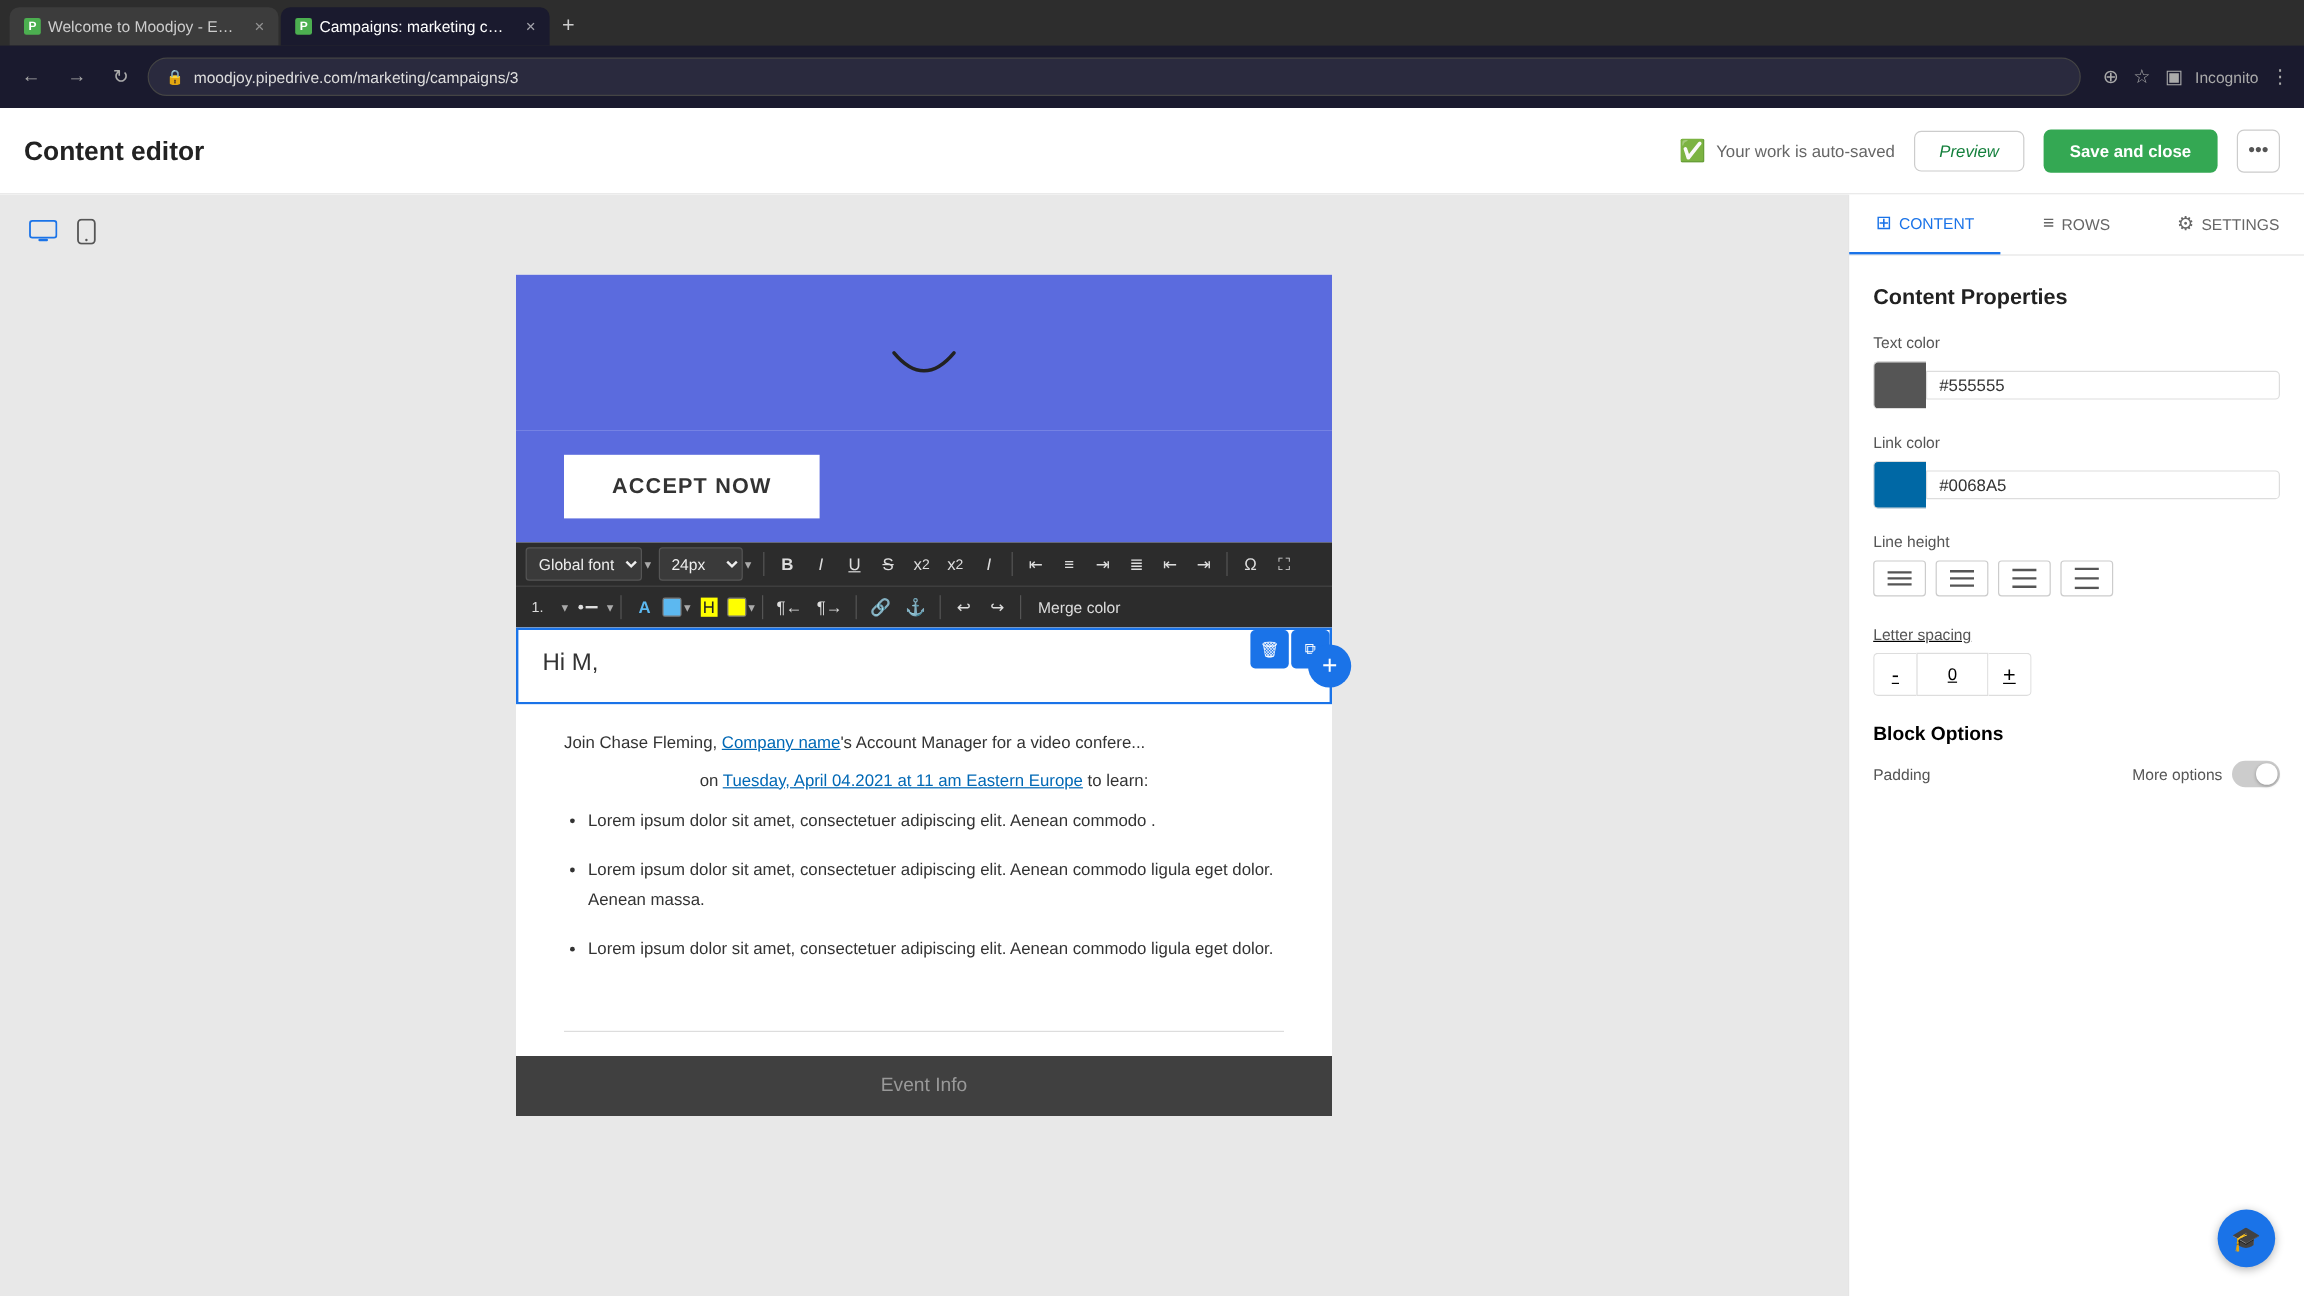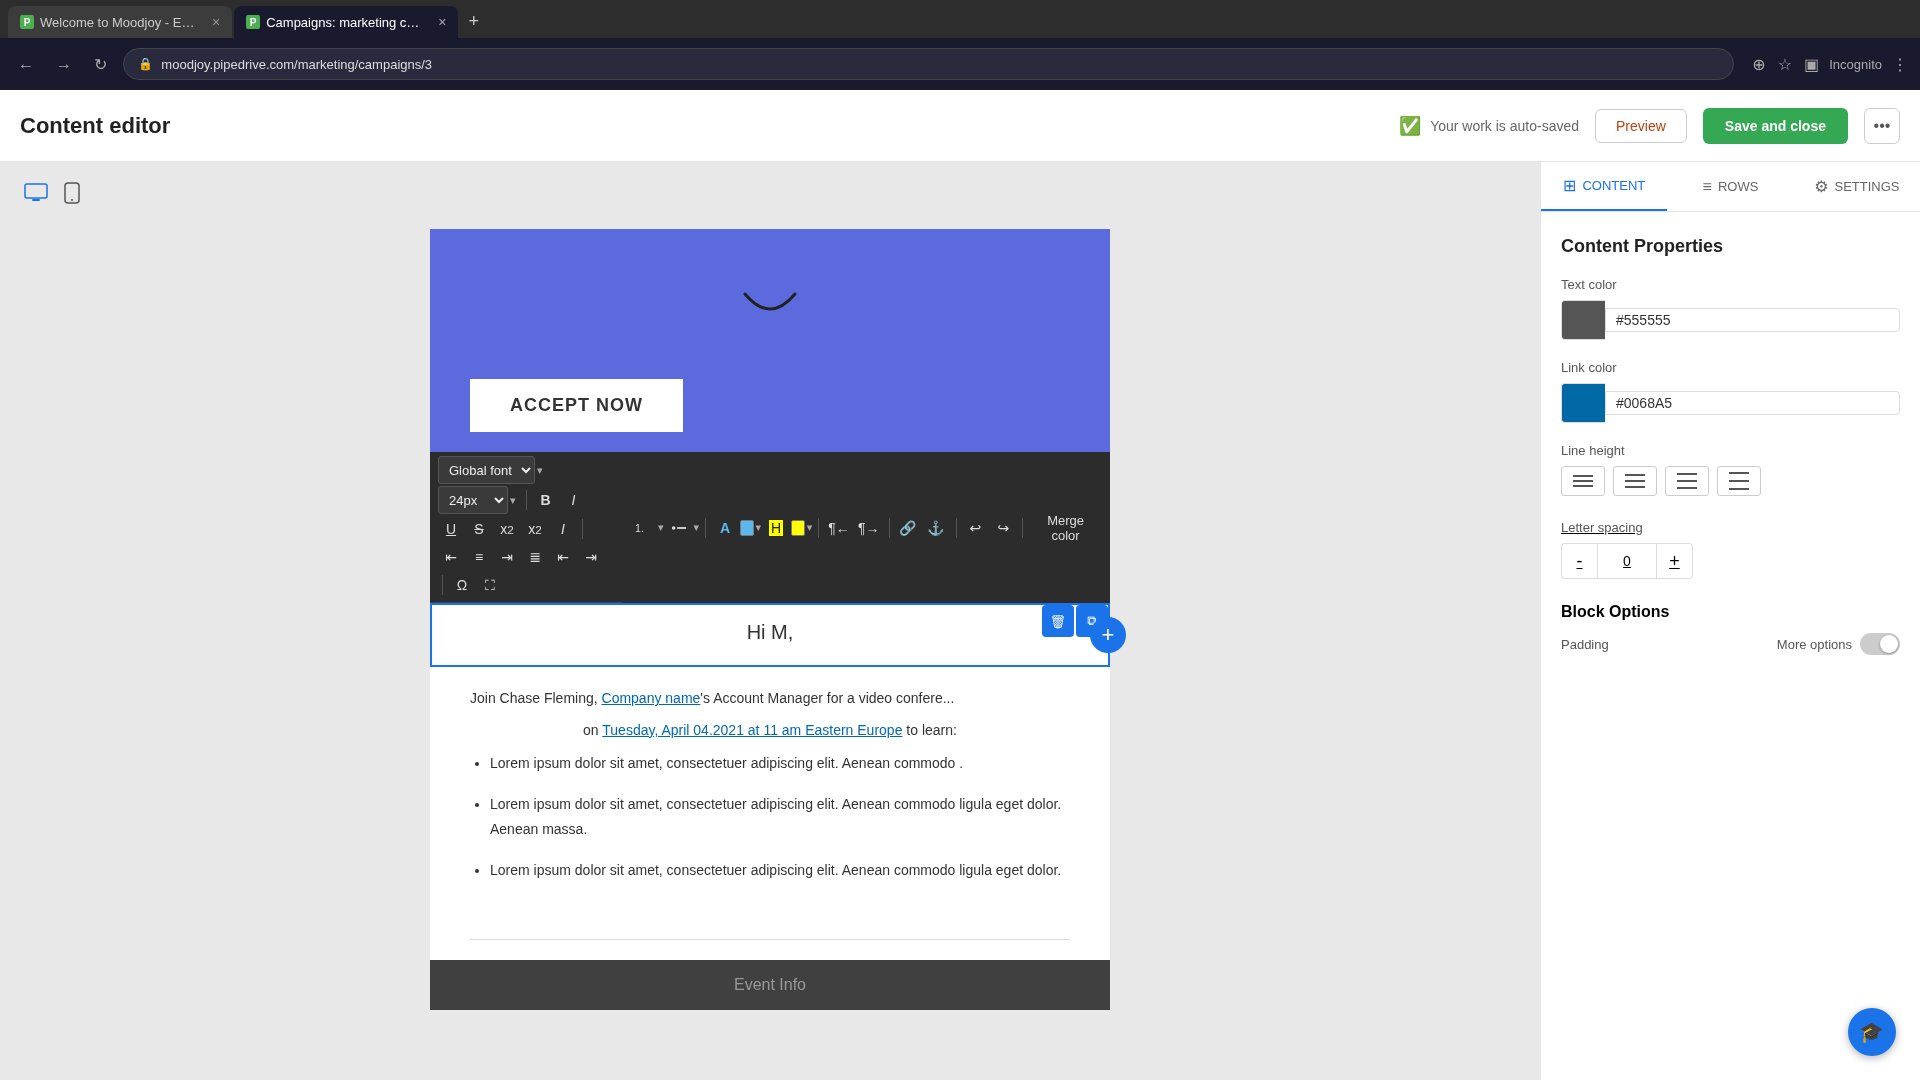--- a/index.html
+++ b/index.html
@@ -25,21 +25,21 @@
 
     
     .app-container { display: flex; flex-direction: column; height: calc(1080px - 90px); background: #fff; }
 
     
     .top-bar { display: flex; align-items: center; padding: 0 20px; height: 72px; border-bottom: 1px solid #e5e5e5; background: #fff; }
     .page-title { font-size: 22px; font-weight: 600; color: #222; flex: 1; }
     .top-bar-actions { display: flex; align-items: center; gap: 16px; }
     .auto-save-status { display: flex; align-items: center; gap: 8px; color: #666; font-size: 14px; }
     .check-circle { color: #4CAF50; font-size: 18px; }
-    .preview-btn { background: #fff; border: 1.5px solid #ccc; color: #c2410c; padding: 8px 20px; border-radius: 6px; font-size: 14px; font-weight: 500; cursor: pointer; }
+    .preview-btn { background: #fff; border: 1.5px solid #ccc; color: #15803d; padding: 8px 20px; border-radius: 6px; font-size: 14px; font-weight: 500; cursor: pointer; font-style: italic; }
     .save-close-btn { background: #34a853; border: none; color: #fff; padding: 10px 22px; border-radius: 6px; font-size: 14px; font-weight: 600; cursor: pointer; }
     .more-btn { background: transparent; border: 1.5px solid #ccc; color: #555; width: 36px; height: 36px; border-radius: 6px; font-size: 16px; cursor: pointer; display: flex; align-items: center; justify-content: center; }
 
     
     .main-layout { display: flex; flex: 1; overflow: hidden; }
 
     
     .canvas-area { flex: 1; background: #e8e8e8; overflow-y: auto; position: relative; display: flex; flex-direction: column; align-items: center; padding: 0; }
 
     .view-toggle { display: flex; gap: 8px; padding: 16px 20px; align-self: flex-start; }
@@ -48,33 +48,33 @@
 
     
     .email-canvas { width: 680px; background: #fff; min-height: 600px; margin: 0 auto; }
 
     .email-header-section { background: #5b6bde; height: 130px; display: flex; align-items: center; justify-content: center; position: relative; }
 
     .accept-section { background: #5b6bde; padding: 20px 40px; display: flex; align-items: flex-start; }
     .accept-btn { background: #fff; border: none; color: #333; font-size: 18px; font-weight: 700; padding: 16px 40px; cursor: pointer; letter-spacing: 1px; min-width: 200px; }
 
     
-    .editor-toolbar { background: #2c2c2c; display: flex; padding: 0; }
+    .editor-toolbar { background: #2c2c2c; display: flex; flex-direction: column; padding: 0; }
     .toolbar-row1 { display: flex; align-items: center; gap: 2px; padding: 4px 8px; border-bottom: 1px solid #444; flex-wrap: wrap; }
     .toolbar-row2 { display: flex; align-items: center; gap: 2px; padding: 4px 8px; }
     .font-select { background: #3a3a3a; border: 1px solid #555; color: #eee; font-size: 13px; padding: 2px 6px; border-radius: 3px; height: 28px; cursor: pointer; }
     .font-size-select { background: #3a3a3a; border: 1px solid #555; color: #eee; font-size: 13px; padding: 2px 6px; border-radius: 3px; height: 28px; width: 70px; cursor: pointer; }
     .tb-btn { background: transparent; border: none; color: #ddd; font-size: 14px; cursor: pointer; padding: 3px 5px; border-radius: 3px; height: 26px; min-width: 26px; display: flex; align-items: center; justify-content: center; }
     .tb-sep { width: 1px; height: 20px; background: #555; margin: 0 4px; }
     .color-btn { width: 16px; height: 16px; border-radius: 2px; border: 1px solid #777; cursor: pointer; }
     .merge-tags-btn { background: transparent; border: none; color: #ddd; font-size: 13px; cursor: pointer; padding: 3px 8px; }
 
     
     .text-edit-block { border: 2px solid #1a73e8; position: relative; background: #fff; }
-    .text-edit-content { padding: 16px 20px; font-size: 20px; color: #333; min-height: 60px; text-align: center; outline: none; }
+    .text-edit-content { padding: 16px 20px; font-size: 20px; color: #333; min-height: 60px; outline: none; }
     .add-block-btn { position: absolute; right: -18px; top: 50%; transform: translateY(-50%); width: 36px; height: 36px; background: #1a73e8; border: none; border-radius: 50%; color: #fff; font-size: 22px; cursor: pointer; display: flex; align-items: center; justify-content: center; z-index: 10; }
 
     
     .text-content-area { padding: 20px 40px; background: #fff; position: relative; }
     .text-content-area p { font-size: 14px; color: #333; line-height: 1.7; margin-bottom: 8px; }
     .link-blue { color: #0068b5; text-decoration: underline; }
     .link-teal { color: #0068b5; text-decoration: underline; }
     .bullet-list { padding-left: 20px; }
     .bullet-list li { font-size: 14px; color: #333; line-height: 1.8; margin-bottom: 16px; }
 

